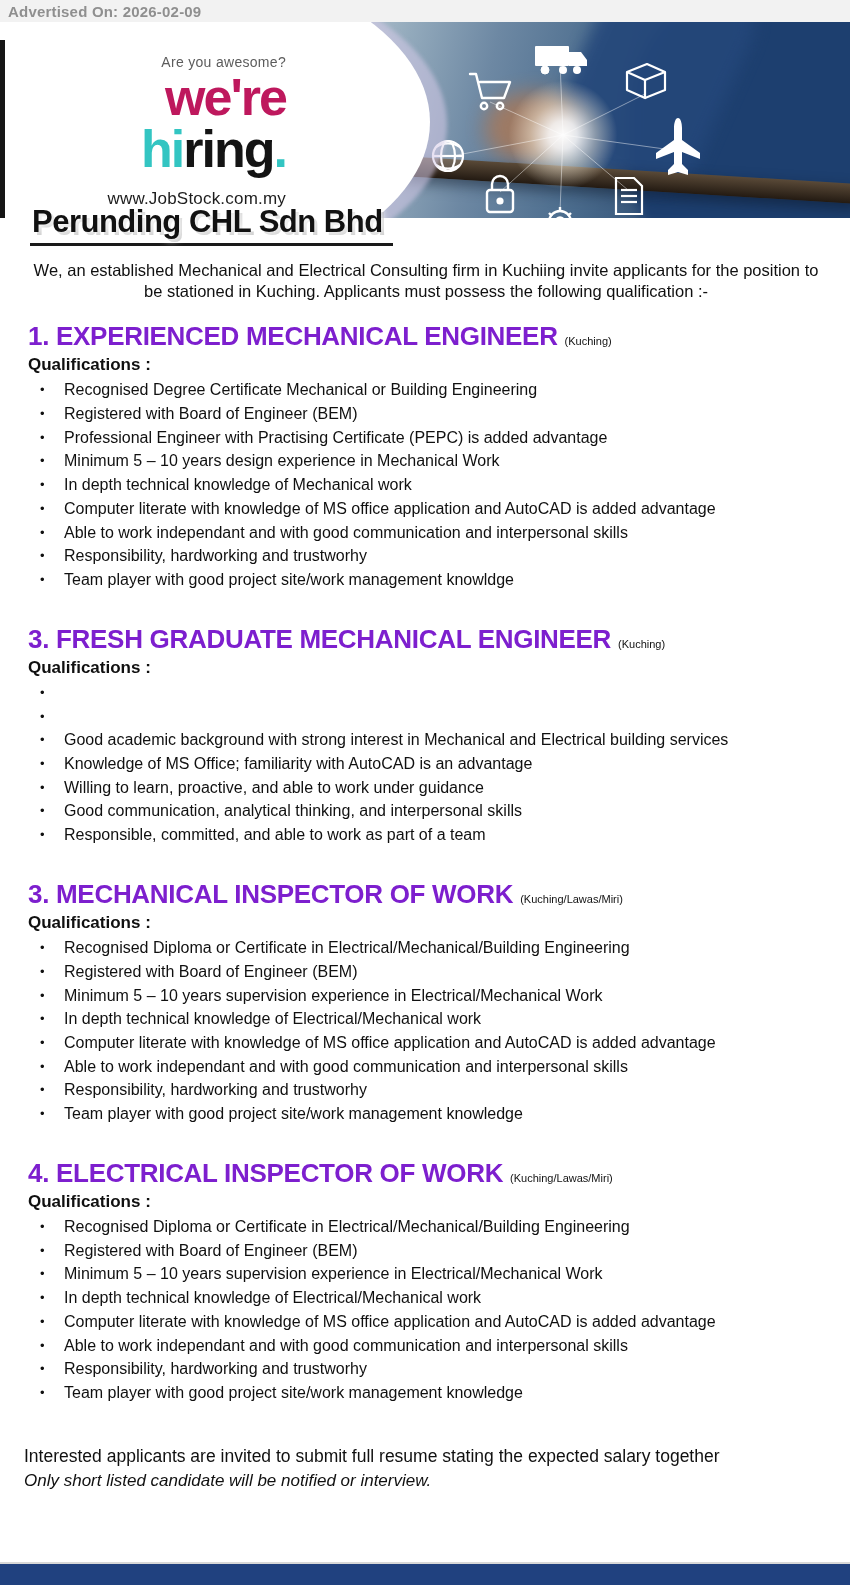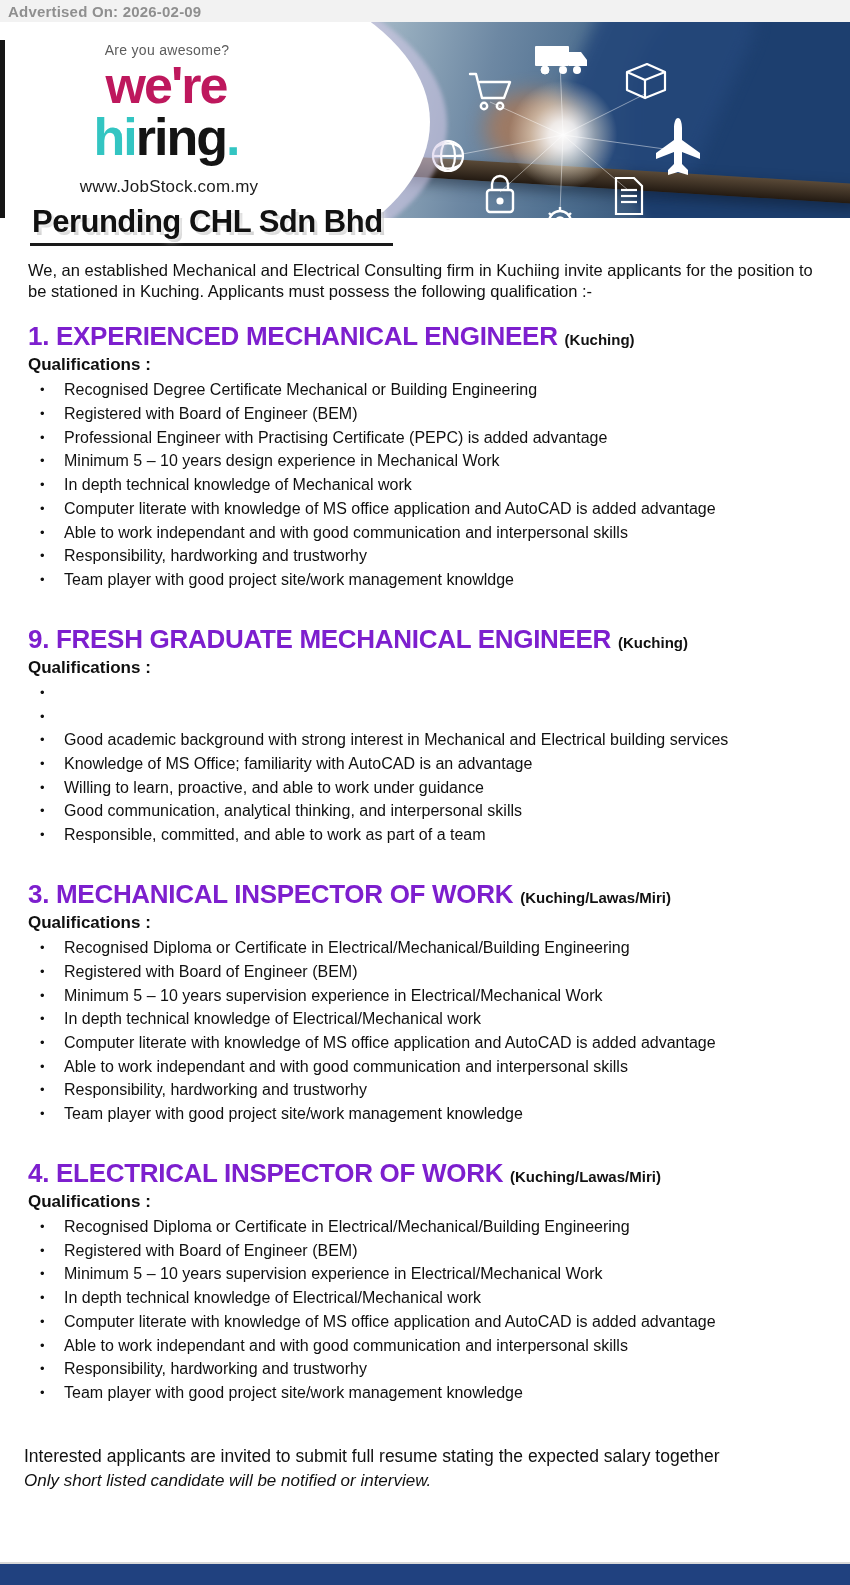--- a/index.html
+++ b/index.html
@@ -97,22 +97,22 @@
     position: absolute; left: -230px; top: -75px;
     width: 660px; height: 350px;
     border-radius: 50%;
     background: #ffffff;
   }
   .hero-left-edge {
     position: absolute; left: 0; top: 18px; bottom: 0;
     width: 5px; background: #151515;
   }
   .hero-brand {
-    position: absolute; left: 46px; top: 20px;
-    width: 240px; text-align: center;
+    position: absolute; left: 46px; top: 32px;
+    width: 240px; text-align: right;
   }
   .hero-tagline {
     font-size: 14px; color: #5c5c5c;
     letter-spacing: .3px; margin-left: 2px;
   }
   .brand-line1 {
     font-size: 52px; font-weight: 800; color: #be185d;
     letter-spacing: -2px; line-height: 0.98; margin-top: 2px;
   }
   .brand-line2 {
@@ -139,36 +139,37 @@
       0 0 6px #ffffff, 0 0 10px #ffffff,
       3px 3px 0 rgba(130,130,130,0.40);
   }
 
   
   .intro {
     margin: 14px 26px 0 28px;
     font-size: 16.5px;
     line-height: 21px;
     color: #101010;
+    text-align: center;
   }
 
   
   .section { margin: 0 26px 0 28px; }
   .section-title {
     margin-top: 34px;
     font-size: 26px;
     font-weight: 800;
     color: #7d1fce;
     letter-spacing: -0.3px;
     line-height: 1.05;
   }
   .section.first .section-title { margin-top: 21px; }
   .section-title .loc {
-    font-size: 15px;
-    font-weight: bold;
+    font-size: 11px;
+    font-weight: normal;
     color: #111111;
     letter-spacing: 0;
   }
   .quali-label {
     margin-top: 5px;
     font-size: 17px;
     font-weight: bold;
     color: #101010;
   }
   ul.bullets { list-style: none; margin-top: 3px; }
@@ -358,21 +359,21 @@
           <span class="li-text">Responsibility, hardworking and trustworhy</span>
         </li>
         <li>
           <span class="dot">•</span>
           <span class="li-text">Team player with good project site/work management knowldge</span>
         </li>
       </ul>
   </div>
 
   <div class="section">
-    <h2 class="section-title"><span>9. FRESH GRADUATE MECHANICAL ENGINEER</span> <span class="loc">(Kuching)</span></h2>
+    <h2 class="section-title"><span>3. FRESH GRADUATE MECHANICAL ENGINEER</span> <span class="loc">(Kuching)</span></h2>
     <p class="quali-label">Qualifications :</p>
     <ul class="bullets">
         <li>
           <span class="dot">•</span>
         </li>
         <li>
           <span class="dot">•</span>
         </li>
         <li>
           <span class="dot">•</span>

